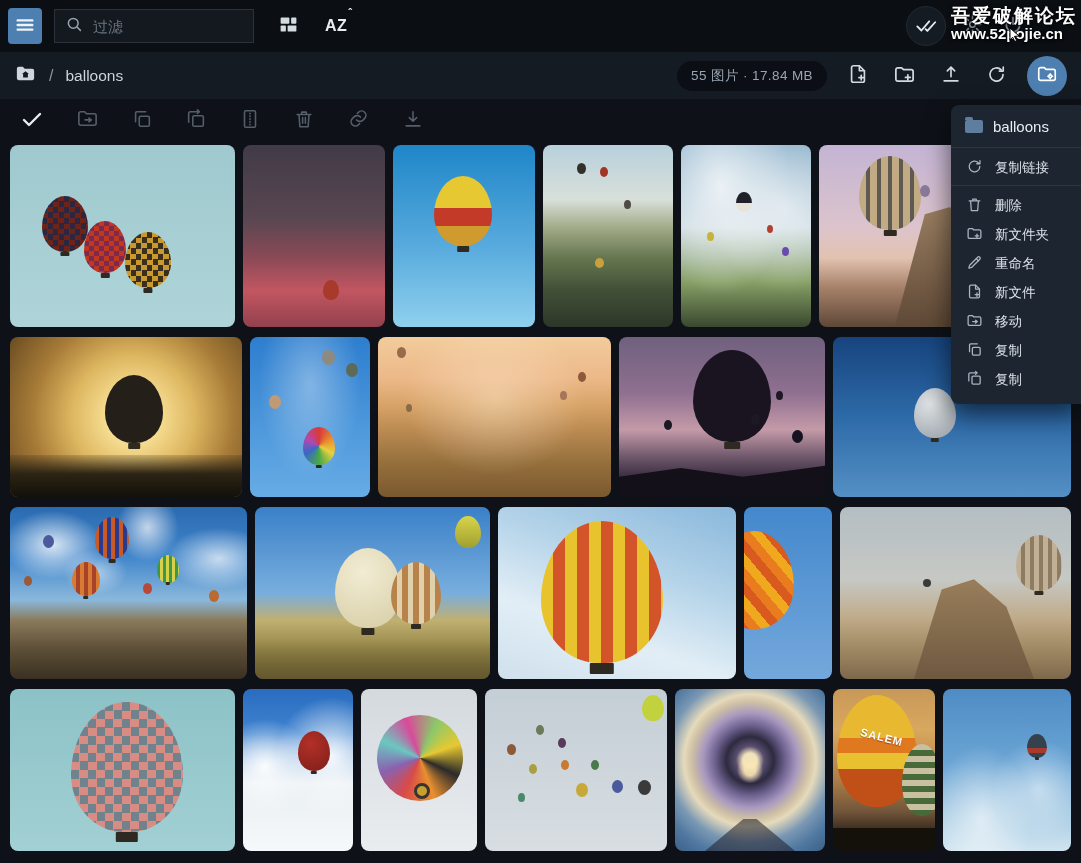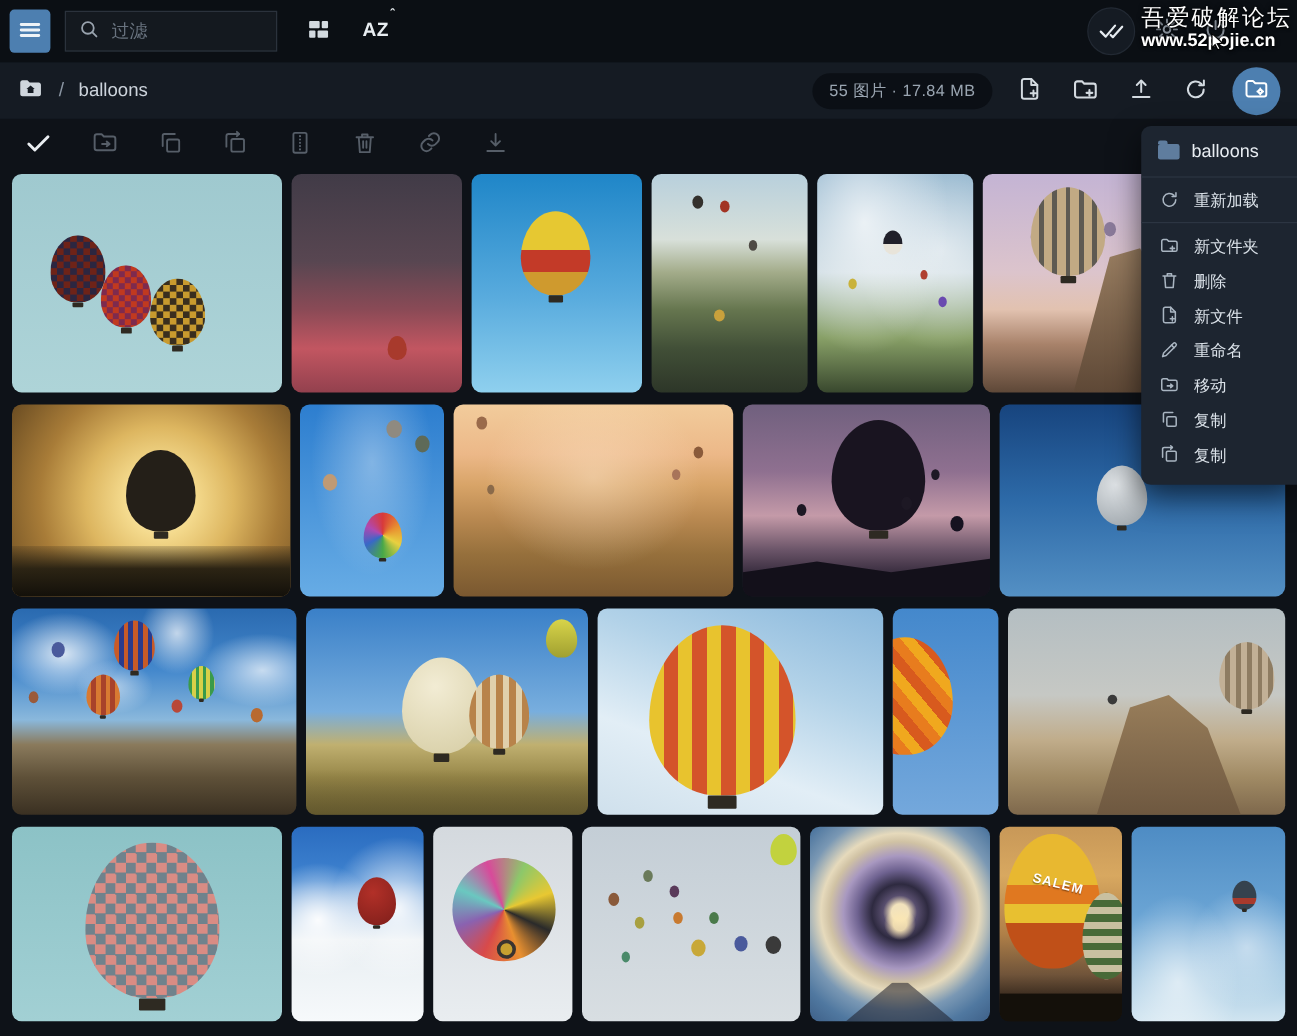--- a/index.html
+++ b/index.html
@@ -3,31 +3,31 @@
 <meta charset="utf-8">
 <style>
   *{box-sizing:border-box}
   html,body{margin:0;padding:0}
   body{width:1081px;height:863px;overflow:hidden;background:#0e1218;position:relative;
        font-family:"Liberation Sans","DejaVu Sans",sans-serif;color:#cfd6dd}
 
   
   .topbar{height:52px;background:#0b0f14;display:flex;align-items:center;padding:0 8px;gap:12px;position:relative;z-index:40}
   .burger{width:34px;height:36px;background:#4d7fb0;border:none;border-radius:4px;display:flex;align-items:center;justify-content:center;color:#eef3f7;cursor:pointer}
-  .search{width:177px;height:34px;background:#14191f;border:1px solid #2b323c;border-radius:0;display:flex;align-items:center;padding:0 10px;gap:8px;color:#99a3ae}
+  .search{width:200px;height:34px;background:#14191f;border:1px solid #2b323c;border-radius:0;display:flex;align-items:center;padding:0 10px;gap:8px;color:#99a3ae}
   .search input{background:transparent;border:none;outline:none;color:#dfe5ea;font-size:15px;width:100%;font-family:inherit}
   .search input::placeholder{color:#69737f}
   .iconbtn{background:none;border:none;color:#d3dae0;display:flex;align-items:center;justify-content:center;padding:4px;cursor:pointer}
   .sortbtn{position:relative;color:#e8edf1;font-weight:bold;font-size:16px;letter-spacing:.5px}
   .sortbtn .caret{position:absolute;top:-7px;right:-1px;font-size:11px;font-weight:bold}
   .circlebtn{width:40px;height:40px;border-radius:50%;background:#151b23;border:1px solid #222933;color:#e6ebf0;display:flex;align-items:center;justify-content:center;cursor:pointer}
   .push{margin-left:auto}
   .dim{color:#8a929c}
   .watermark{position:absolute;top:5px;right:4px;z-index:80;pointer-events:none;color:#fff;line-height:1.12;text-align:left}
-  .wm1{font-size:19px;font-weight:normal;letter-spacing:2px;text-shadow:0 1px 2px rgba(0,0,0,.95),0 0 4px rgba(0,0,0,.8)}
+  .wm1{font-size:19px;font-weight:bold;letter-spacing:2px;text-shadow:0 1px 2px rgba(0,0,0,.95),0 0 4px rgba(0,0,0,.8)}
   .wm2{font-size:15px;font-weight:bold;text-shadow:0 1px 2px rgba(0,0,0,.95),0 0 4px rgba(0,0,0,.8)}
   .wm-cursor{position:absolute;right:56px;top:22px}
 
   
   .pathbar{height:47px;background:#151b23;display:flex;align-items:center;padding:0 14px;gap:10px;position:relative;z-index:40}
   .crumb-sep{color:#8a95a2;font-size:16px;margin:0 2px}
   .crumb-name{color:#ccd3db;font-size:15.5px}
   .badge{margin-left:auto;background:#0b0f15;border-radius:15px;padding:6px 14px;font-size:13.5px;color:#9aa5b1;letter-spacing:.4px;white-space:nowrap}
   .pathbar .iconbtn{margin-left:6px}
   .fab{width:40px;height:40px;border-radius:50%;background:#4d7fb0;border:none;color:#fff;display:flex;align-items:center;justify-content:center;margin-left:6px;cursor:pointer}
@@ -390,55 +390,55 @@
     <span class="mfolder"></span>
     <span>balloons</span>
   </div>
   <div class="menu-divider"></div>
 
   <div class="menu-item">
     <span><svg width="17" height="17" viewBox="0 0 24 24" fill="none" stroke="currentColor" stroke-width="1.8" stroke-linecap="round" stroke-linejoin="round">
           <path d="M19.5 12a7.5 7.5 0 1 1-2.1-5.2"></path>
           <path d="M19.7 3.6v4.5h-4.5"></path>
         </svg></span>
-    <span>重新加载</span>
+    <span>复制链接</span>
   </div>
 
   <div class="menu-divider"></div>
 
+  <div class="menu-item">
+    <span><svg width="17" height="17" viewBox="0 0 24 24" fill="none" stroke="currentColor" stroke-width="1.8" stroke-linecap="round" stroke-linejoin="round">
+          <path d="M4.5 7h15M9.5 7V4.5h5V7M6.5 7l1 13.5h9l1-13.5"></path>
+        </svg></span>
+    <span>删除</span>
+  </div>
   <div class="menu-item">
     <span><svg width="17" height="17" viewBox="0 0 24 24" fill="none" stroke="currentColor" stroke-width="1.8" stroke-linecap="round" stroke-linejoin="round">
           <path d="M3 7c0-1.1.9-2 2-2h4l2 2h8a2 2 0 0 1 2 2v8a2 2 0 0 1-2 2H5a2 2 0 0 1-2-2V7z"></path>
           <path d="M15.5 13v5M13 15.5h5"></path>
         </svg></span>
     <span>新文件夹</span>
   </div>
   <div class="menu-item">
     <span><svg width="17" height="17" viewBox="0 0 24 24" fill="none" stroke="currentColor" stroke-width="1.8" stroke-linecap="round" stroke-linejoin="round">
-          <path d="M4.5 7h15M9.5 7V4.5h5V7M6.5 7l1 13.5h9l1-13.5"></path>
-        </svg></span>
-    <span>删除</span>
+          <path d="M4 20l1.2-4.2L16.5 4.5a2.1 2.1 0 0 1 3 3L8.2 18.8 4 20z"></path>
+          <path d="M14.5 6.5l3 3"></path>
+        </svg></span>
+    <span>重命名</span>
   </div>
   <div class="menu-item">
     <span><svg width="17" height="17" viewBox="0 0 24 24" fill="none" stroke="currentColor" stroke-width="1.8" stroke-linecap="round" stroke-linejoin="round">
           <path d="M13.5 3H7a2 2 0 0 0-2 2v14a2 2 0 0 0 2 2h10a2 2 0 0 0 2-2V8.5z"></path>
           <path d="M13.5 3v5.5H19"></path>
           <path d="M15.5 14v5M13 16.5h5"></path>
         </svg></span>
     <span>新文件</span>
   </div>
   <div class="menu-item">
     <span><svg width="17" height="17" viewBox="0 0 24 24" fill="none" stroke="currentColor" stroke-width="1.8" stroke-linecap="round" stroke-linejoin="round">
-          <path d="M4 20l1.2-4.2L16.5 4.5a2.1 2.1 0 0 1 3 3L8.2 18.8 4 20z"></path>
-          <path d="M14.5 6.5l3 3"></path>
-        </svg></span>
-    <span>重命名</span>
-  </div>
-  <div class="menu-item">
-    <span><svg width="17" height="17" viewBox="0 0 24 24" fill="none" stroke="currentColor" stroke-width="1.8" stroke-linecap="round" stroke-linejoin="round">
           <path d="M3 7c0-1.1.9-2 2-2h4l2 2h8a2 2 0 0 1 2 2v8a2 2 0 0 1-2 2H5a2 2 0 0 1-2-2V7z"></path>
           <path d="M9.5 13.5h6M13.5 11.5l2.5 2-2.5 2"></path>
         </svg></span>
     <span>移动</span>
   </div>
   <div class="menu-item">
     <span><svg width="17" height="17" viewBox="0 0 24 24" fill="none" stroke="currentColor" stroke-width="1.8" stroke-linecap="round" stroke-linejoin="round">
           <rect x="9" y="9" width="11" height="11" rx="1.5"></rect>
           <path d="M5 15V5.5A1.5 1.5 0 0 1 6.5 4H16"></path>
         </svg></span>

